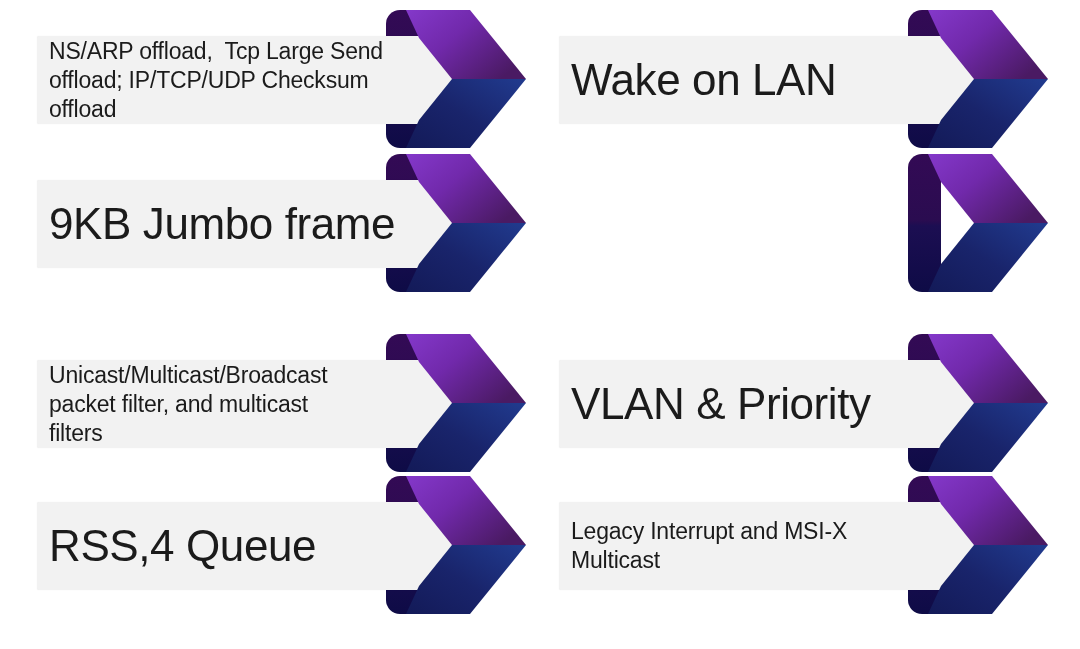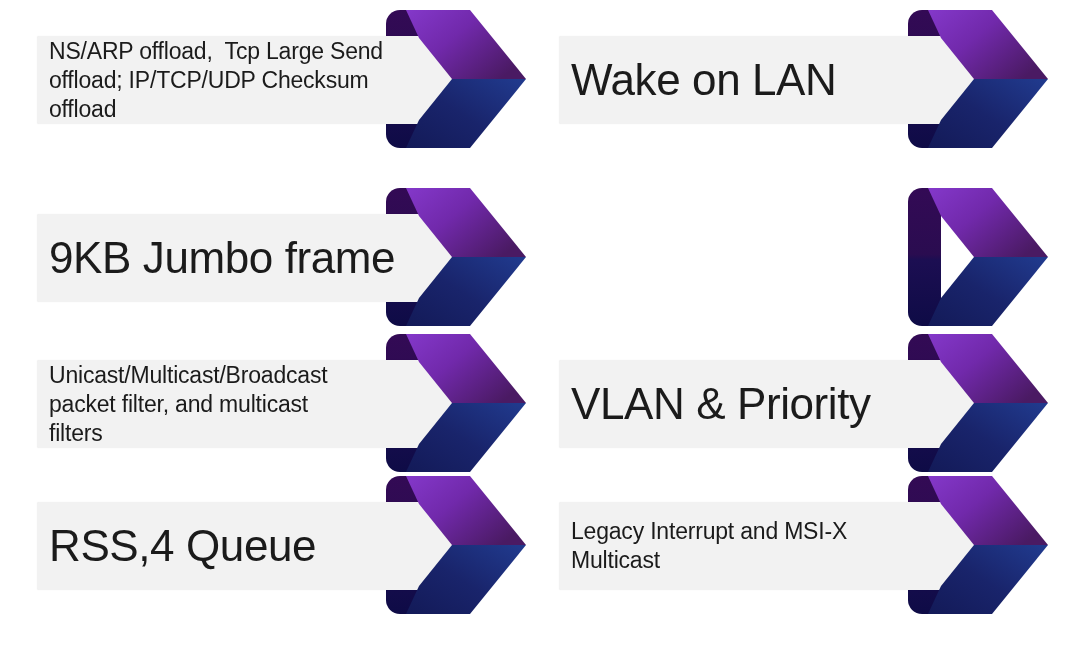--- a/index.html
+++ b/index.html
@@ -32,21 +32,21 @@
     line-height:1.15;
     letter-spacing:-0.4px;
     white-space:pre-wrap;
   }
   .feature.small .label-text {
     font-size:23px;
     line-height:29px;
     letter-spacing:-0.2px;
   }
   
-  .r1 { top:10px; }  .r2 { top:188px; }  .r3 { top:334px; }  .r4 { top:476px; }
+  .r1 { top:10px; }  .r2 { top:154px; }  .r3 { top:334px; }  .r4 { top:476px; }
   .c1 { left:37px; } .c2 { left:559px; }
 </style>
 </head>
 <body>
 
 <svg width="0" height="0" style="position:absolute" aria-hidden="true">
   <defs>
     <linearGradient id="gSpine" x1="0" y1="0" x2="0" y2="1">
       <stop offset="0" stop-color="#330a55"></stop>
       <stop offset="0.48" stop-color="#2a0c50"></stop>

